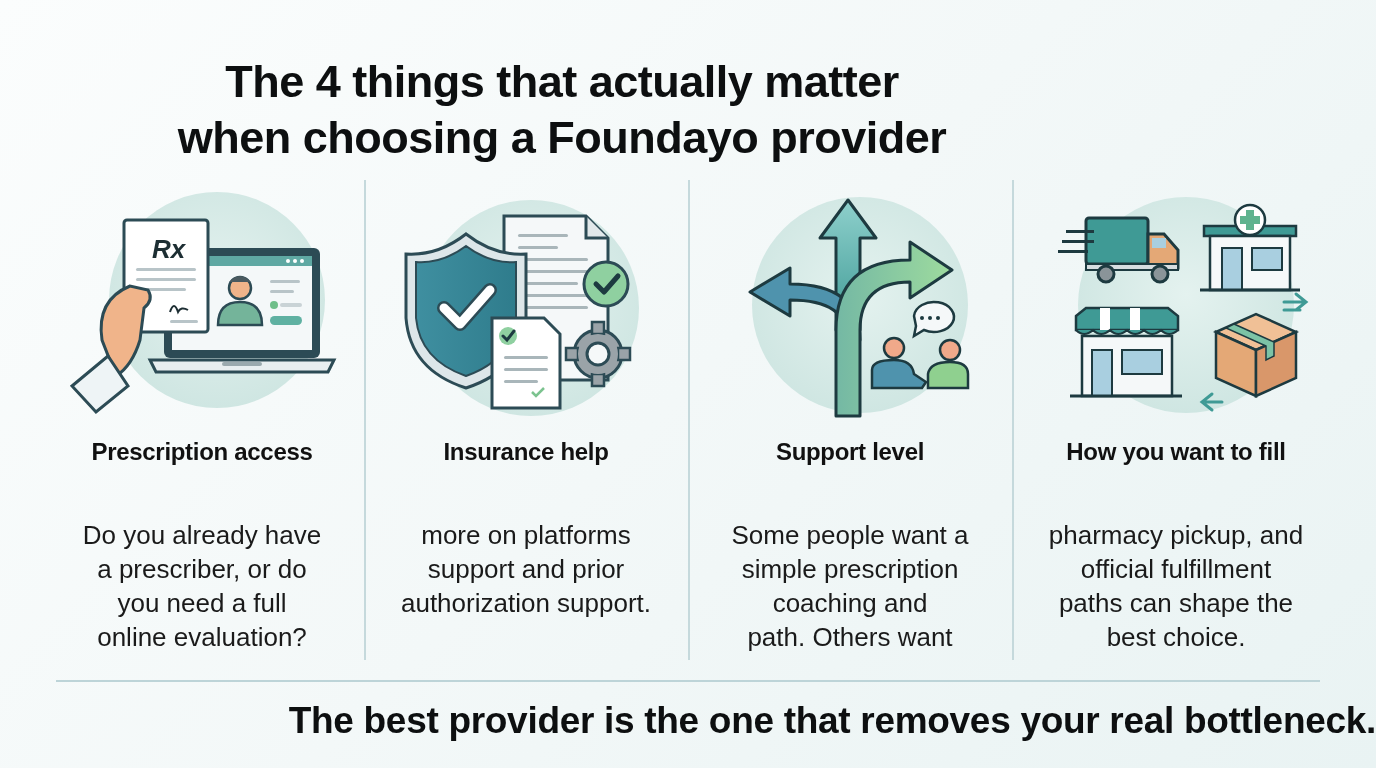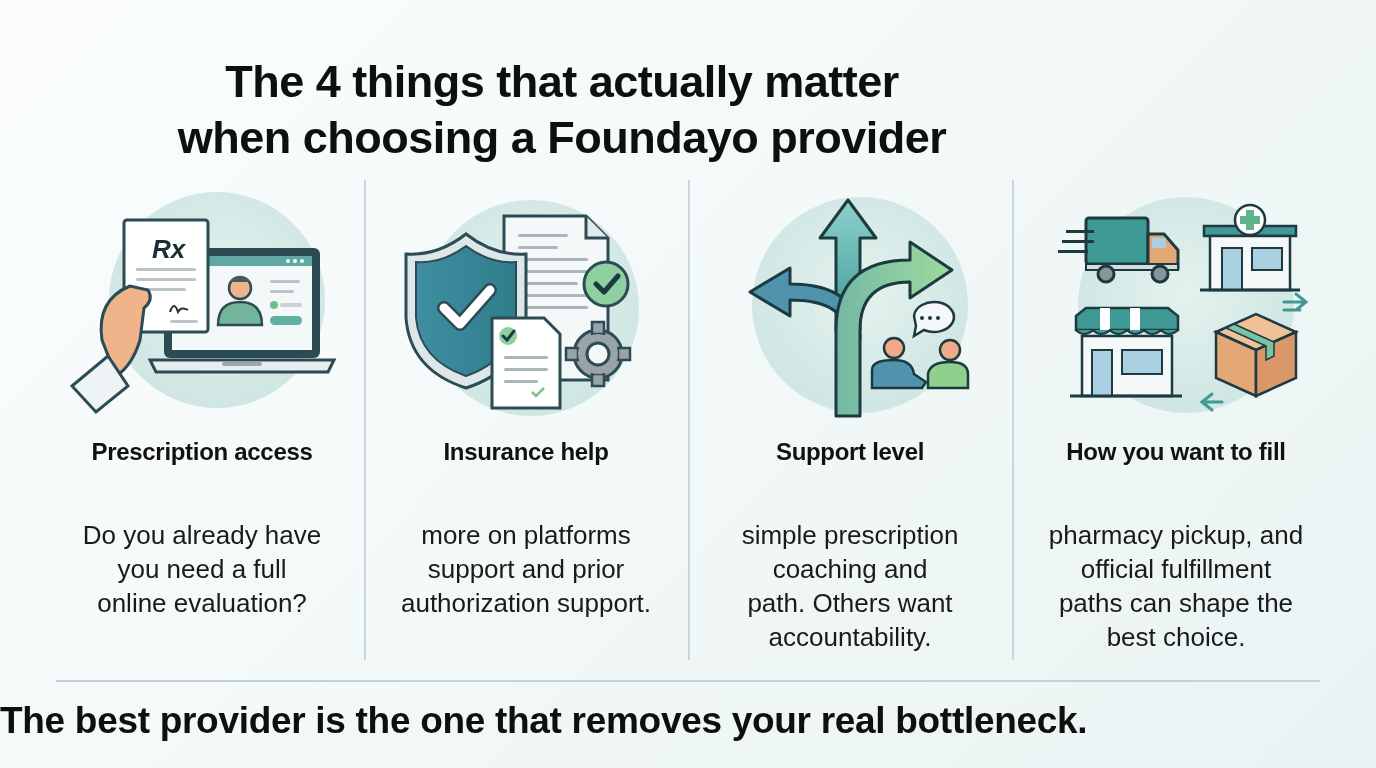--- a/index.html
+++ b/index.html
@@ -11,21 +11,21 @@
   .divider{position:absolute;top:180px;height:480px;width:2px;background:#c5d9dc;}
   .col{position:absolute;top:180px;width:324px;}
   .icon-wrap{position:absolute;left:50%;top:10px;transform:translateX(-50%);width:300px;height:230px;font-style:italic;}
   .icon-wrap svg{width:300px;height:230px;display:block;}
   .col-title{position:absolute;top:258px;left:0;width:100%;text-align:center;
     font-weight:bold;font-size:24px;color:#111;letter-spacing:-0.3px;}
   .col-body{position:absolute;top:308px;left:0;width:100%;text-align:center;
     font-size:26px;line-height:34px;color:#1a1a1a;margin-top:30px;}
   .col-body span{display:block;}
   .hrule{position:absolute;left:56px;width:1264px;top:680px;height:2px;background:#bdd4d8;}
-  .footer{position:absolute;left:0;width:1376px;top:700px;text-align:left;
+  .footer{position:absolute;left:0;width:1376px;top:700px;text-align:right;
     font-weight:bold;font-size:37px;color:#0d0f10;letter-spacing:-0.3px;}
 </style>
 </head>
 <body>
 
 <div class="title">
   <div>The 4 things that actually matter</div>
   <div>when choosing a Foundayo provider</div>
 </div>
 
@@ -70,20 +70,21 @@
       <path d="M118 122 q4 -12 8 0 q3 -6 10 -2" fill="none" stroke="#1d2e33" stroke-width="2"></path>
       <rect x="118" y="130" width="28" height="3" rx="1.5" fill="#b8c4c8"></rect>
 
       <path d="M50 150 Q44 110 78 96 L96 100 Q102 110 92 118 L88 150 Q80 176 64 186 Z" fill="#f0b48a" stroke="#2c4b55" stroke-width="3"></path>
       <path d="M20 196 L56 166 L76 196 L44 222 Z" fill="#eef4f6" stroke="#2c4b55" stroke-width="3"></path>
     </svg>
   </div>
   <div class="col-title">Prescription access</div>
   <div class="col-body">
     <span>Do you already have</span>
+    <span>a prescriber, or do</span>
     <span>you need a full</span>
     <span>online evaluation?</span>
   </div>
 </div>
 
 <div class="col" style="left:364px">
   <div class="icon-wrap">
     <svg viewBox="0 0 300 230">
       <defs>
         <radialGradient id="cb2" cx="50%" cy="45%" r="55%">
@@ -175,24 +176,24 @@
         <circle cx="238" cy="128" r="2" fill="#1d3a40"></circle>
 
       <circle cx="194" cy="158" r="10" fill="#f0a98a" stroke="#1d3a40" stroke-width="2.5"></circle>
       <path d="M172 198 L172 180 Q172 170 194 170 Q212 170 214 184 L226 192 L222 198 Z" fill="#4f93ad" stroke="#1d3a40" stroke-width="2.5"></path>
       <circle cx="250" cy="160" r="10" fill="#f0a98a" stroke="#1d3a40" stroke-width="2.5"></circle>
       <path d="M228 198 L228 184 Q230 172 250 172 Q268 172 268 184 L268 198 Z" fill="#8fd08f" stroke="#1d3a40" stroke-width="2.5"></path>
     </svg>
   </div>
   <div class="col-title">Support level</div>
   <div class="col-body">
+    <span>Some people want a</span>
     <span>simple prescription</span>
     <span>coaching and</span>
     <span>path. Others want</span>
-    <span>accountability.</span>
   </div>
 </div>
 
 <div class="col" style="left:1014px">
   <div class="icon-wrap">
     <svg viewBox="0 0 300 230">
       <defs>
         <radialGradient id="cb4" cx="50%" cy="45%" r="55%">
             <stop offset="0%" stop-color="#e4f2ef"></stop>
             <stop offset="100%" stop-color="#cfe6e2"></stop>

